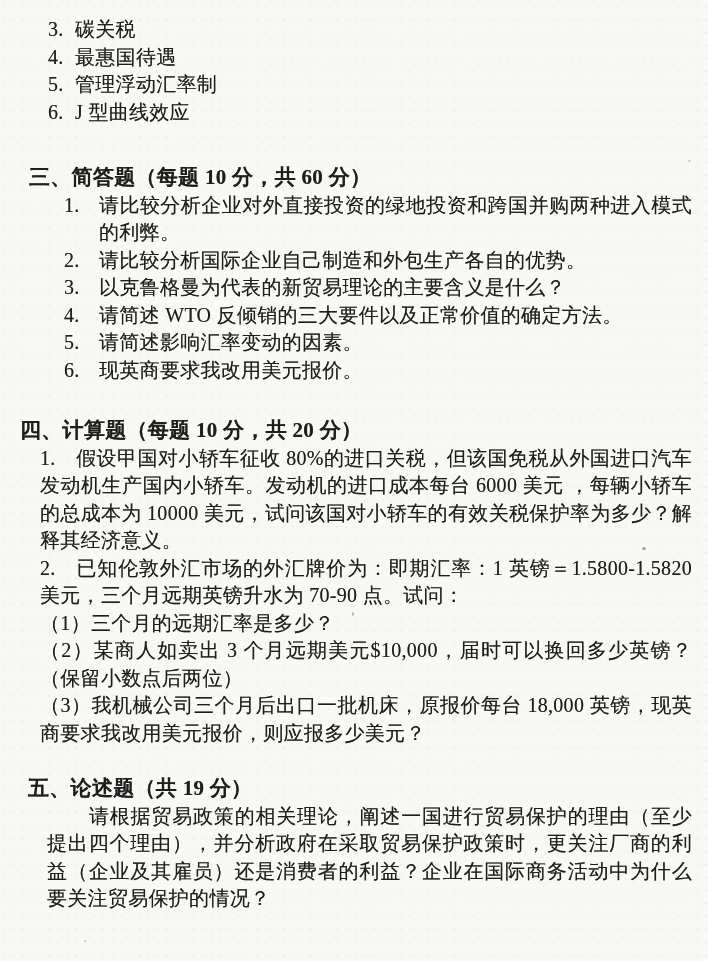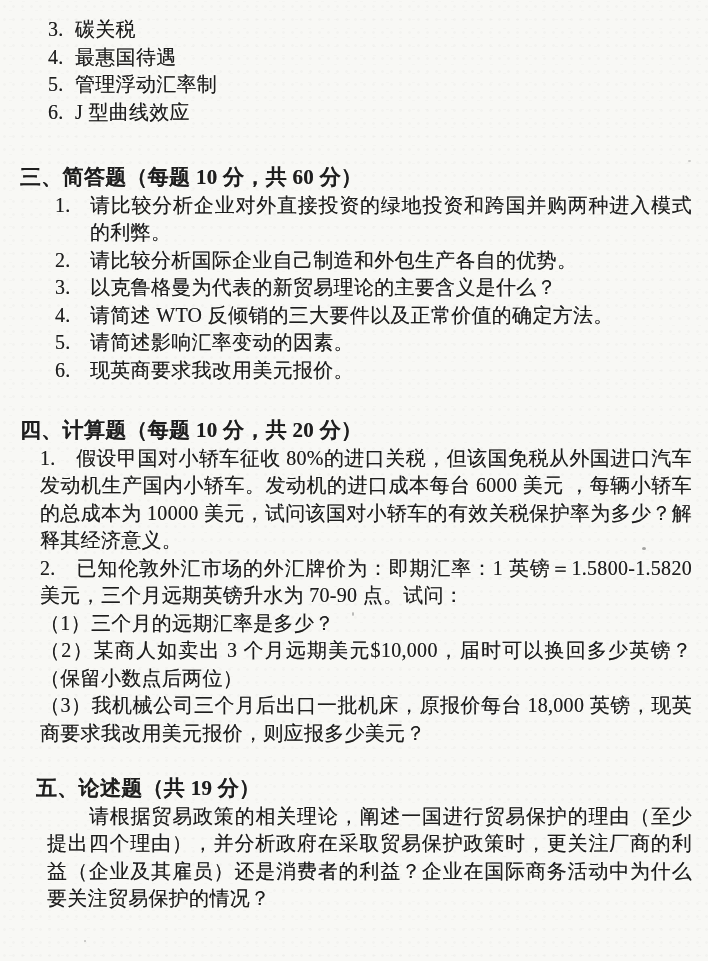--- a/index.html
+++ b/index.html
@@ -28,34 +28,34 @@
     font-size: 21px;
     line-height: 27.5px;
   }
 
   
   .term-list { margin-left: 28px; padding-top: 2px; }
   .term-item { display: flex; }
   .term-item .num { flex: 0 0 27px; }
 
   
-  .sec3 { margin-top: 38px; }
+  .sec3 { margin-top: 38px; margin-left: 9px; }
   .qa-list { margin-left: 35px; }
   .qa-item { display: flex; }
   .qa-item .num { flex: 0 0 35px; }
   .qa-item .txt { flex: 1; text-align: justify; }
 
   
   .sec4 { margin-top: 33px; }
   .prob, .subq { margin-left: 20px; text-align: justify; }
   .prob .pnum { display: inline-block; min-width: 36px; }
 
   
   .sec5 { margin-top: 28px; }
-  .sec5 h2 { margin-left: 16px; }
+  .sec5 h2 { margin-left: 8px; }
   .essay-par { margin-left: 27px; text-indent: 42px; text-align: justify; }
 
   
   .speck {
     position: absolute; width: 3px; height: 3px; border-radius: 50%;
     background: rgba(60,60,60,0.45);
   }
   .speck.s1 { left: 642px; top: 547px; width: 4px; height: 3px; }
   .speck.s2 { left: 352px; top: 612px; width: 2px; height: 4px; background: rgba(60,60,60,0.35); }
   .speck.s3 { left: 84px;  top: 940px; width: 2px; height: 2px; background: rgba(60,60,60,0.3); }

